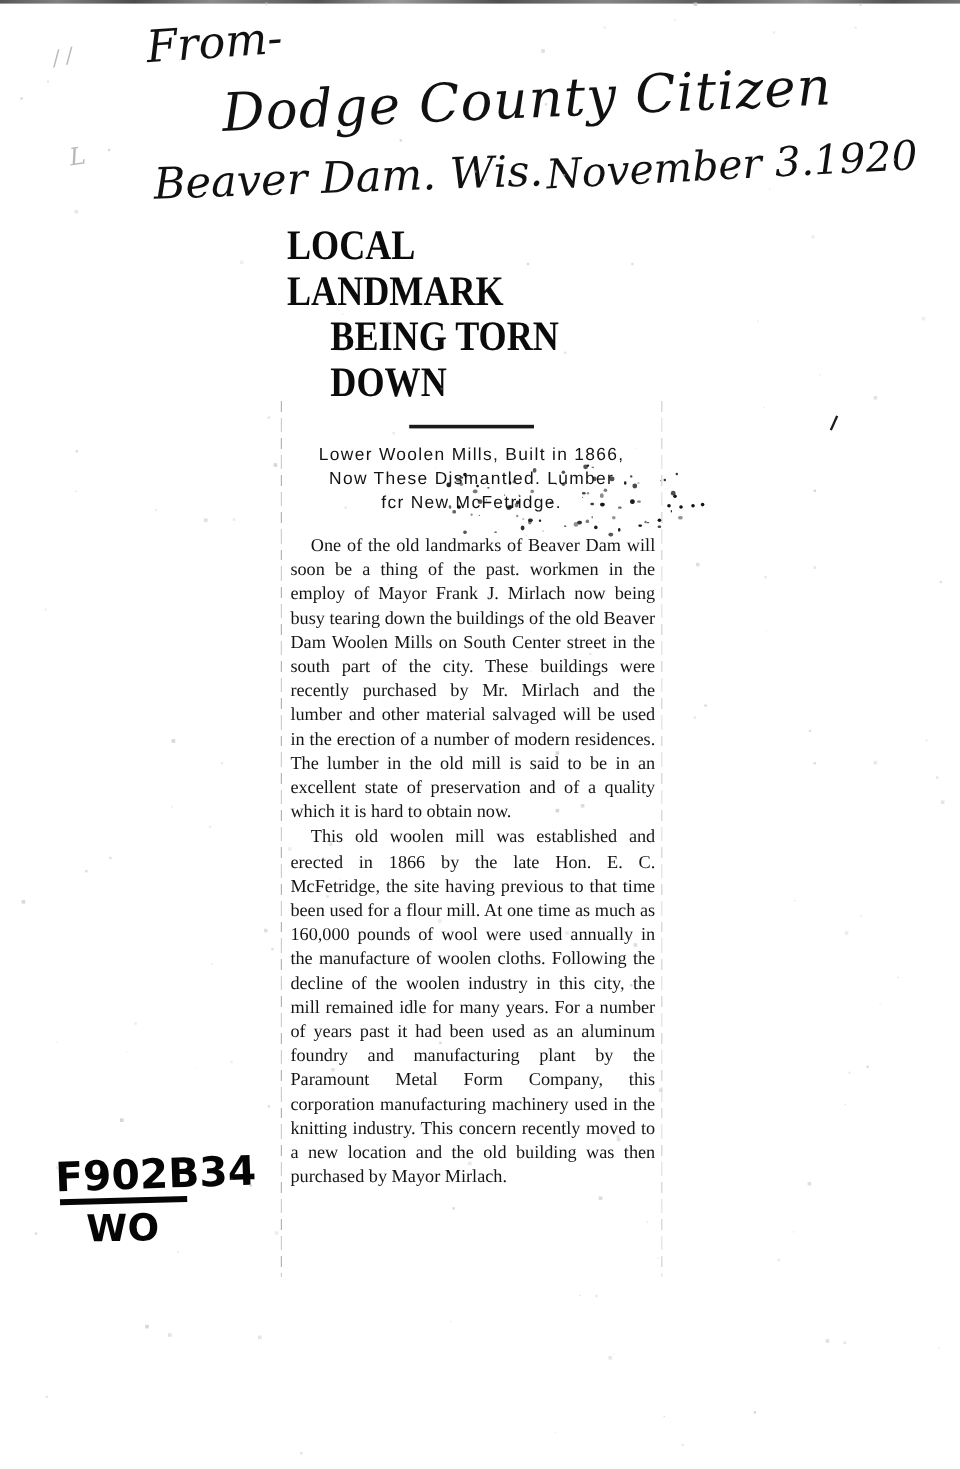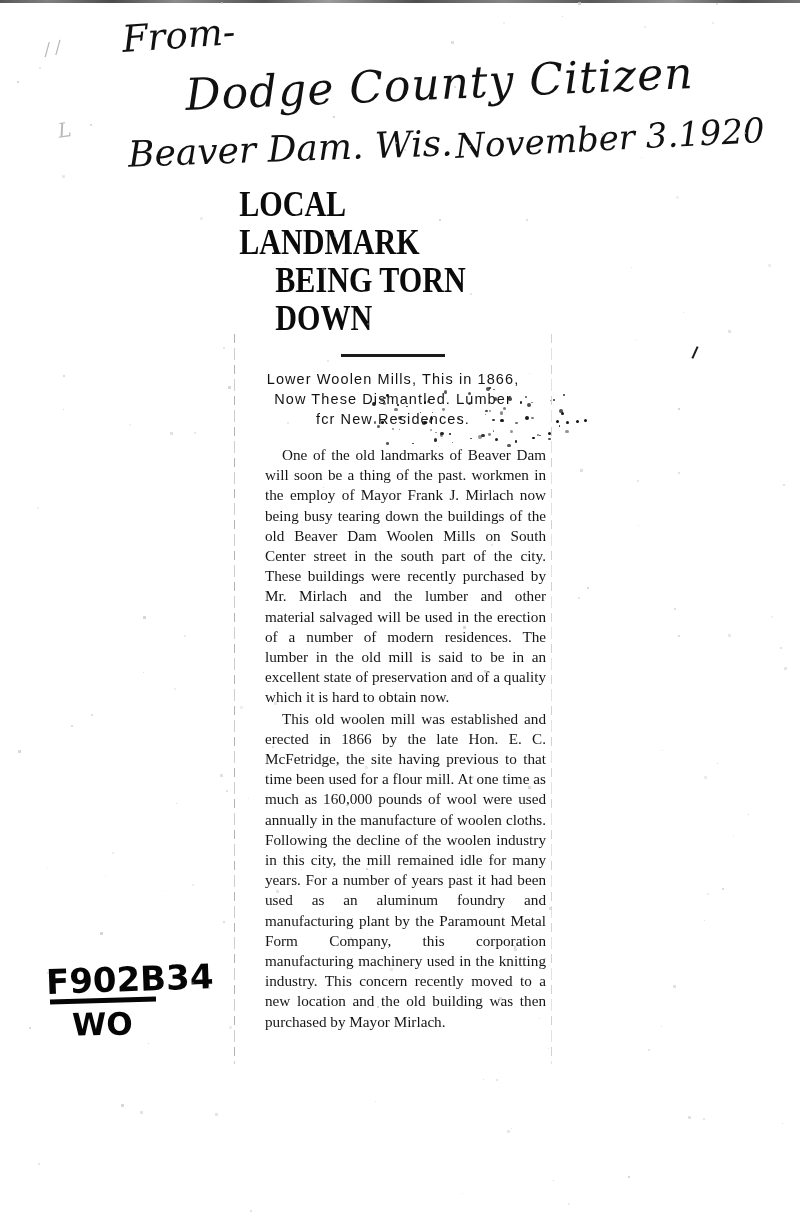--- a/index.html
+++ b/index.html
@@ -144,21 +144,20 @@
     letter-spacing: 1.1px;
     color: #131313;
     text-align: center;
     margin: 0 0 16px 0;
     padding: 0 4px;
   }
   .subhead span { display: block; }
 
   .body-col {
     padding: 0 6px 0 8px;
-    margin-left: 23px;
   }
   .body-col p {
     font-family: "Liberation Serif", serif;
     font-size: 15.2px;
     line-height: 20.2px;
     color: #151515;
     text-align: justify;
     text-justify: inter-word;
     margin: 0;
     text-indent: 17px;
@@ -235,23 +234,23 @@
     <div class="col-rule col-rule-right"></div>
 
     <h1 class="headline">
       <span class="line-1">LOCAL LANDMARK</span>
       <span class="line-2">BEING TORN DOWN</span>
     </h1>
 
     <div class="head-rule"></div>
 
     <div class="subhead">
-      <span>Lower Woolen Mills, This in 1866,</span>
+      <span>Lower Woolen Mills, Built in 1866,</span>
       <span>Now These Dismantled. Lumber</span>
-      <span>fcr New Residences.</span>
+      <span>fcr New McFetridge.</span>
     </div>
 
     <div class="body-col">
       <p>One of the old landmarks of Beaver Dam will soon be a thing of the past. workmen in the employ of Mayor Frank J. Mirlach now being busy tearing down the buildings of the old Beaver Dam Woolen Mills on South Center street in the south part of the city. These buildings were recently purchased by Mr. Mirlach and the lumber and other material salvaged will be used in the erection of a number of modern residences. The lumber in the old mill is said to be in an excellent state of preservation and of a quality which it is hard to obtain now.</p>
       <p>This old woolen mill was established and erected in 1866 by the late Hon. E. C. McFetridge, the site having previous to that time been used for a flour mill. At one time as much as 160,000 pounds of wool were used annually in the manufacture of woolen cloths. Following the decline of the woolen industry in this city, the mill remained idle for many years. For a number of years past it had been used as an aluminum foundry and manufacturing plant by the Paramount Metal Form Company, this corporation manufacturing machinery used in the knitting industry. This concern recently moved to a new location and the old building was then purchased by Mayor Mirlach.</p>
     </div>
   </div>
 
   <div id="spatter-layer">
       <div class="spatter" style="width: 1.89798px; height: 1.89798px; left: 449.077px; top: 433.246px; opacity: 0.97;"></div>

